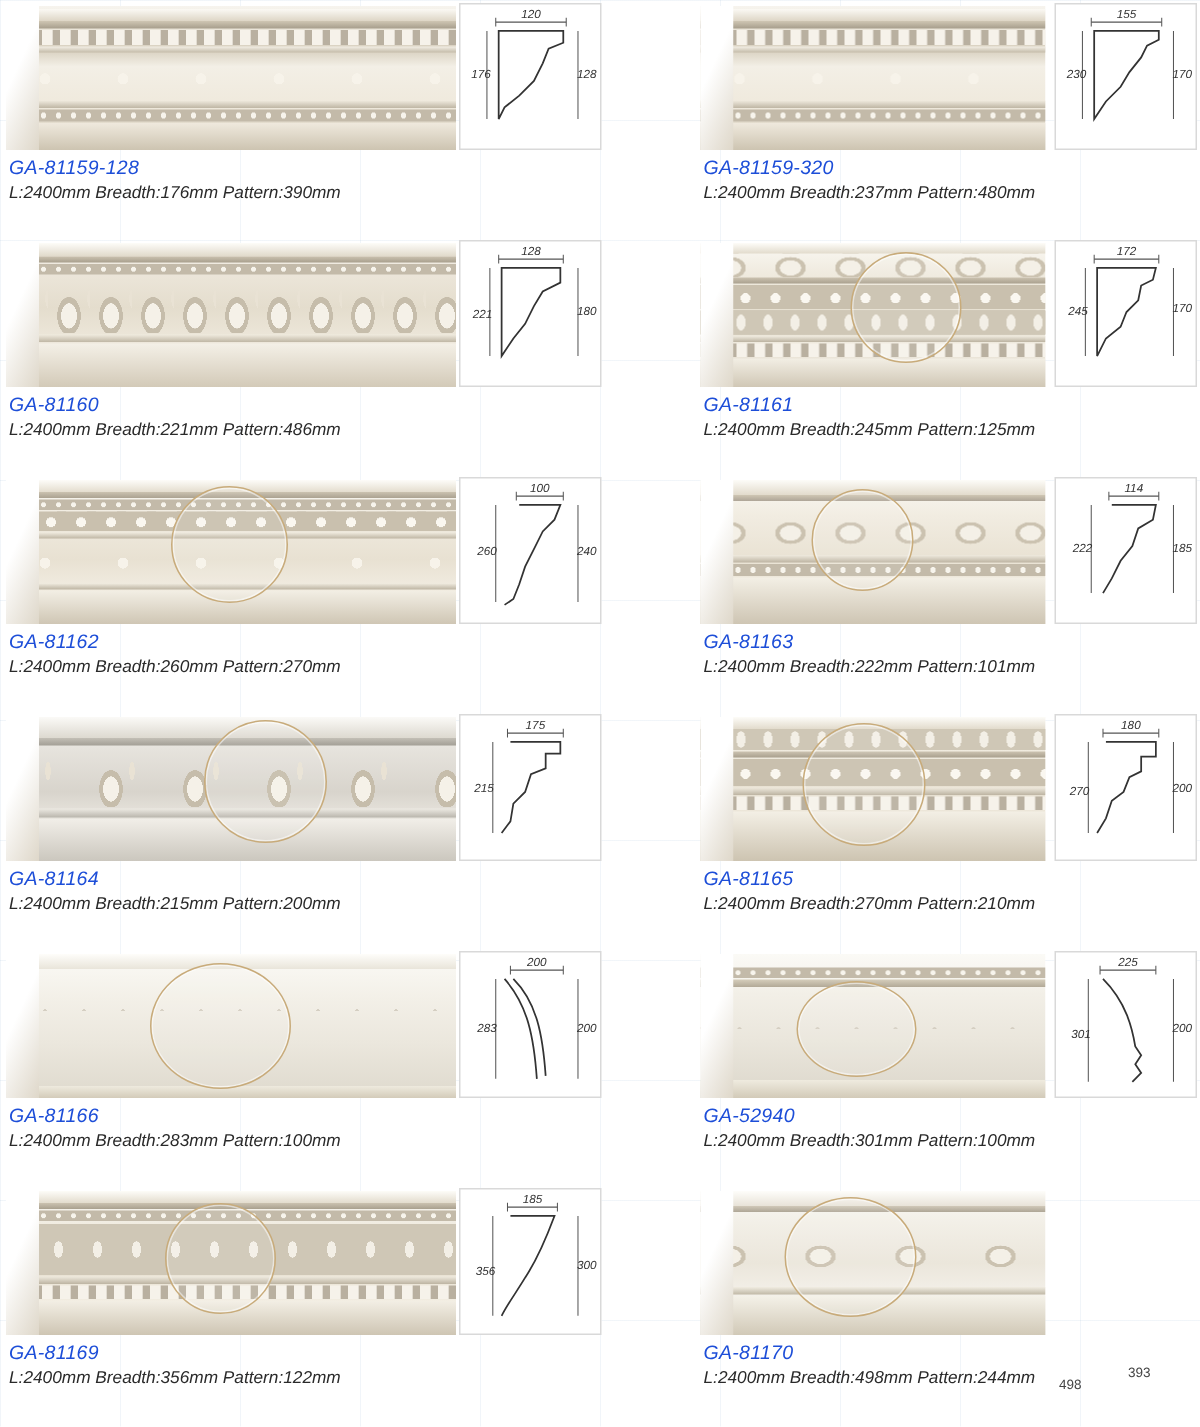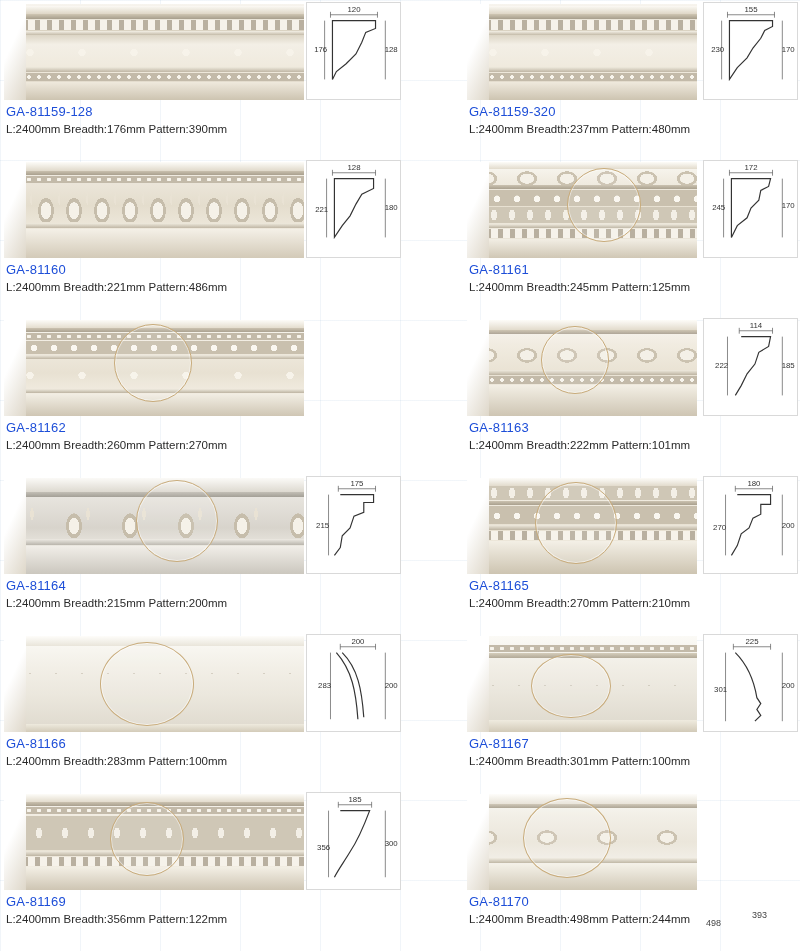--- a/index.html
+++ b/index.html
@@ -18,20 +18,21 @@
   .catalog {
     width: 800px;
     display: grid;
     grid-template-columns: 453px 347px;
     grid-auto-rows: 158px;
   }
   .cell {
     position: relative;
     box-sizing: border-box;
     padding: 0;
+    font-style: italic;
   }
   .cell.left  { padding-left: 4px; }
   .cell.right { padding-left: 14px; }
 
   .product {
     position: relative;
     width: 100%;
     height: 100%;
   }
 
@@ -328,20 +329,33 @@
         <div class="band" style="top:8px;height:4px;background:linear-gradient(180deg,#cbc2b0,#aba291);"></div>
         <div class="orn orn-bead" style="top:13px;height:7px;"></div>
         <div class="orn orn-egg" style="top:21px;height:13px;"></div>
         <div class="band" style="top:35px;height:4px;background:linear-gradient(180deg,#efeade,#bfb6a4);"></div>
         <div class="orn orn-flower" style="top:40px;height:28px;"></div>
         <div class="band" style="top:69px;height:4px;background:linear-gradient(180deg,#eee9dd,#bdb4a2);"></div>
         <div class="band" style="top:74px;height:22px;background:linear-gradient(180deg,#f2eee4,#cfc6b4);"></div>
         <div class="magnifier" style="left:110px;top:4px;width:76px;height:76px;"></div>
         <div class="endcut"></div>
       </div>
+      <div class="techbox">
+        <svg viewBox="0 0 95 98" preserveAspectRatio="none">
+          <line x1="38" y1="12" x2="70" y2="12" stroke="#555" stroke-width="0.7"></line>
+          <line x1="38" y1="9" x2="38" y2="15" stroke="#555" stroke-width="0.7"></line>
+          <line x1="70" y1="9" x2="70" y2="15" stroke="#555" stroke-width="0.7"></line>
+          <text class="dimtext" x="54" y="9" text-anchor="middle">100</text>
+          <path d="M40,18 L68,18 L64,28 L56,36 L50,48 L44,60 L40,72 L36,82 L30,86" fill="none" stroke="#333" stroke-width="1.2"></path>
+          <line x1="24" y1="18" x2="24" y2="84" stroke="#555" stroke-width="0.7"></line>
+          <text class="dimtext" x="18" y="52" text-anchor="middle">260</text>
+          <line x1="80" y1="18" x2="80" y2="84" stroke="#555" stroke-width="0.7"></line>
+          <text class="dimtext" x="86" y="52" text-anchor="middle">240</text>
+        </svg>
+      </div>
       <div class="title">GA-81162</div>
       <div class="specs">L:2400mm  Breadth:260mm  Pattern:270mm</div>
     </div>
   </div>
 
   <div class="cell right">
     <div class="product">
       <div class="moulding">
         <div class="m-body" style="background:linear-gradient(180deg,#faf8f3 0,#f1ece1 25%,#e9e2d3 55%,#f2ede2 78%,#d4cbb9 100%);"></div>
         <div class="band" style="top:0px;height:10px;background:linear-gradient(180deg,#fdfcf8,#e2dbcc);"></div>
@@ -478,21 +492,21 @@
           <line x1="30" y1="9" x2="30" y2="15" stroke="#555" stroke-width="0.7"></line>
           <line x1="68" y1="9" x2="68" y2="15" stroke="#555" stroke-width="0.7"></line>
           <text class="dimtext" x="49" y="9" text-anchor="middle">225</text>
           <path d="M32,18 C48,34 52,52 54,64 L58,70 L54,76 L58,82 L52,88" fill="none" stroke="#333" stroke-width="1.2"></path>
           <line x1="22" y1="18" x2="22" y2="88" stroke="#555" stroke-width="0.7"></line>
           <text class="dimtext" x="17" y="58" text-anchor="middle">301</text>
           <line x1="80" y1="18" x2="80" y2="88" stroke="#555" stroke-width="0.7"></line>
           <text class="dimtext" x="86" y="54" text-anchor="middle">200</text>
         </svg>
       </div>
-      <div class="title">GA-81167</div>
+      <div class="title">GA-52940</div>
       <div class="specs">L:2400mm  Breadth:301mm  Pattern:100mm</div>
     </div>
   </div>
 
   <div class="cell left">
     <div class="product">
       <div class="moulding">
         <div class="m-body" style="background:linear-gradient(180deg,#faf8f3 0,#f0ebe0 24%,#e8e1d2 54%,#f2ede2 78%,#d2c9b7 100%);"></div>
         <div class="band" style="top:0px;height:8px;background:linear-gradient(180deg,#fdfcf8,#e3dccd);"></div>
         <div class="band" style="top:8px;height:4px;background:linear-gradient(180deg,#cbc2b0,#a9a08e);"></div>

